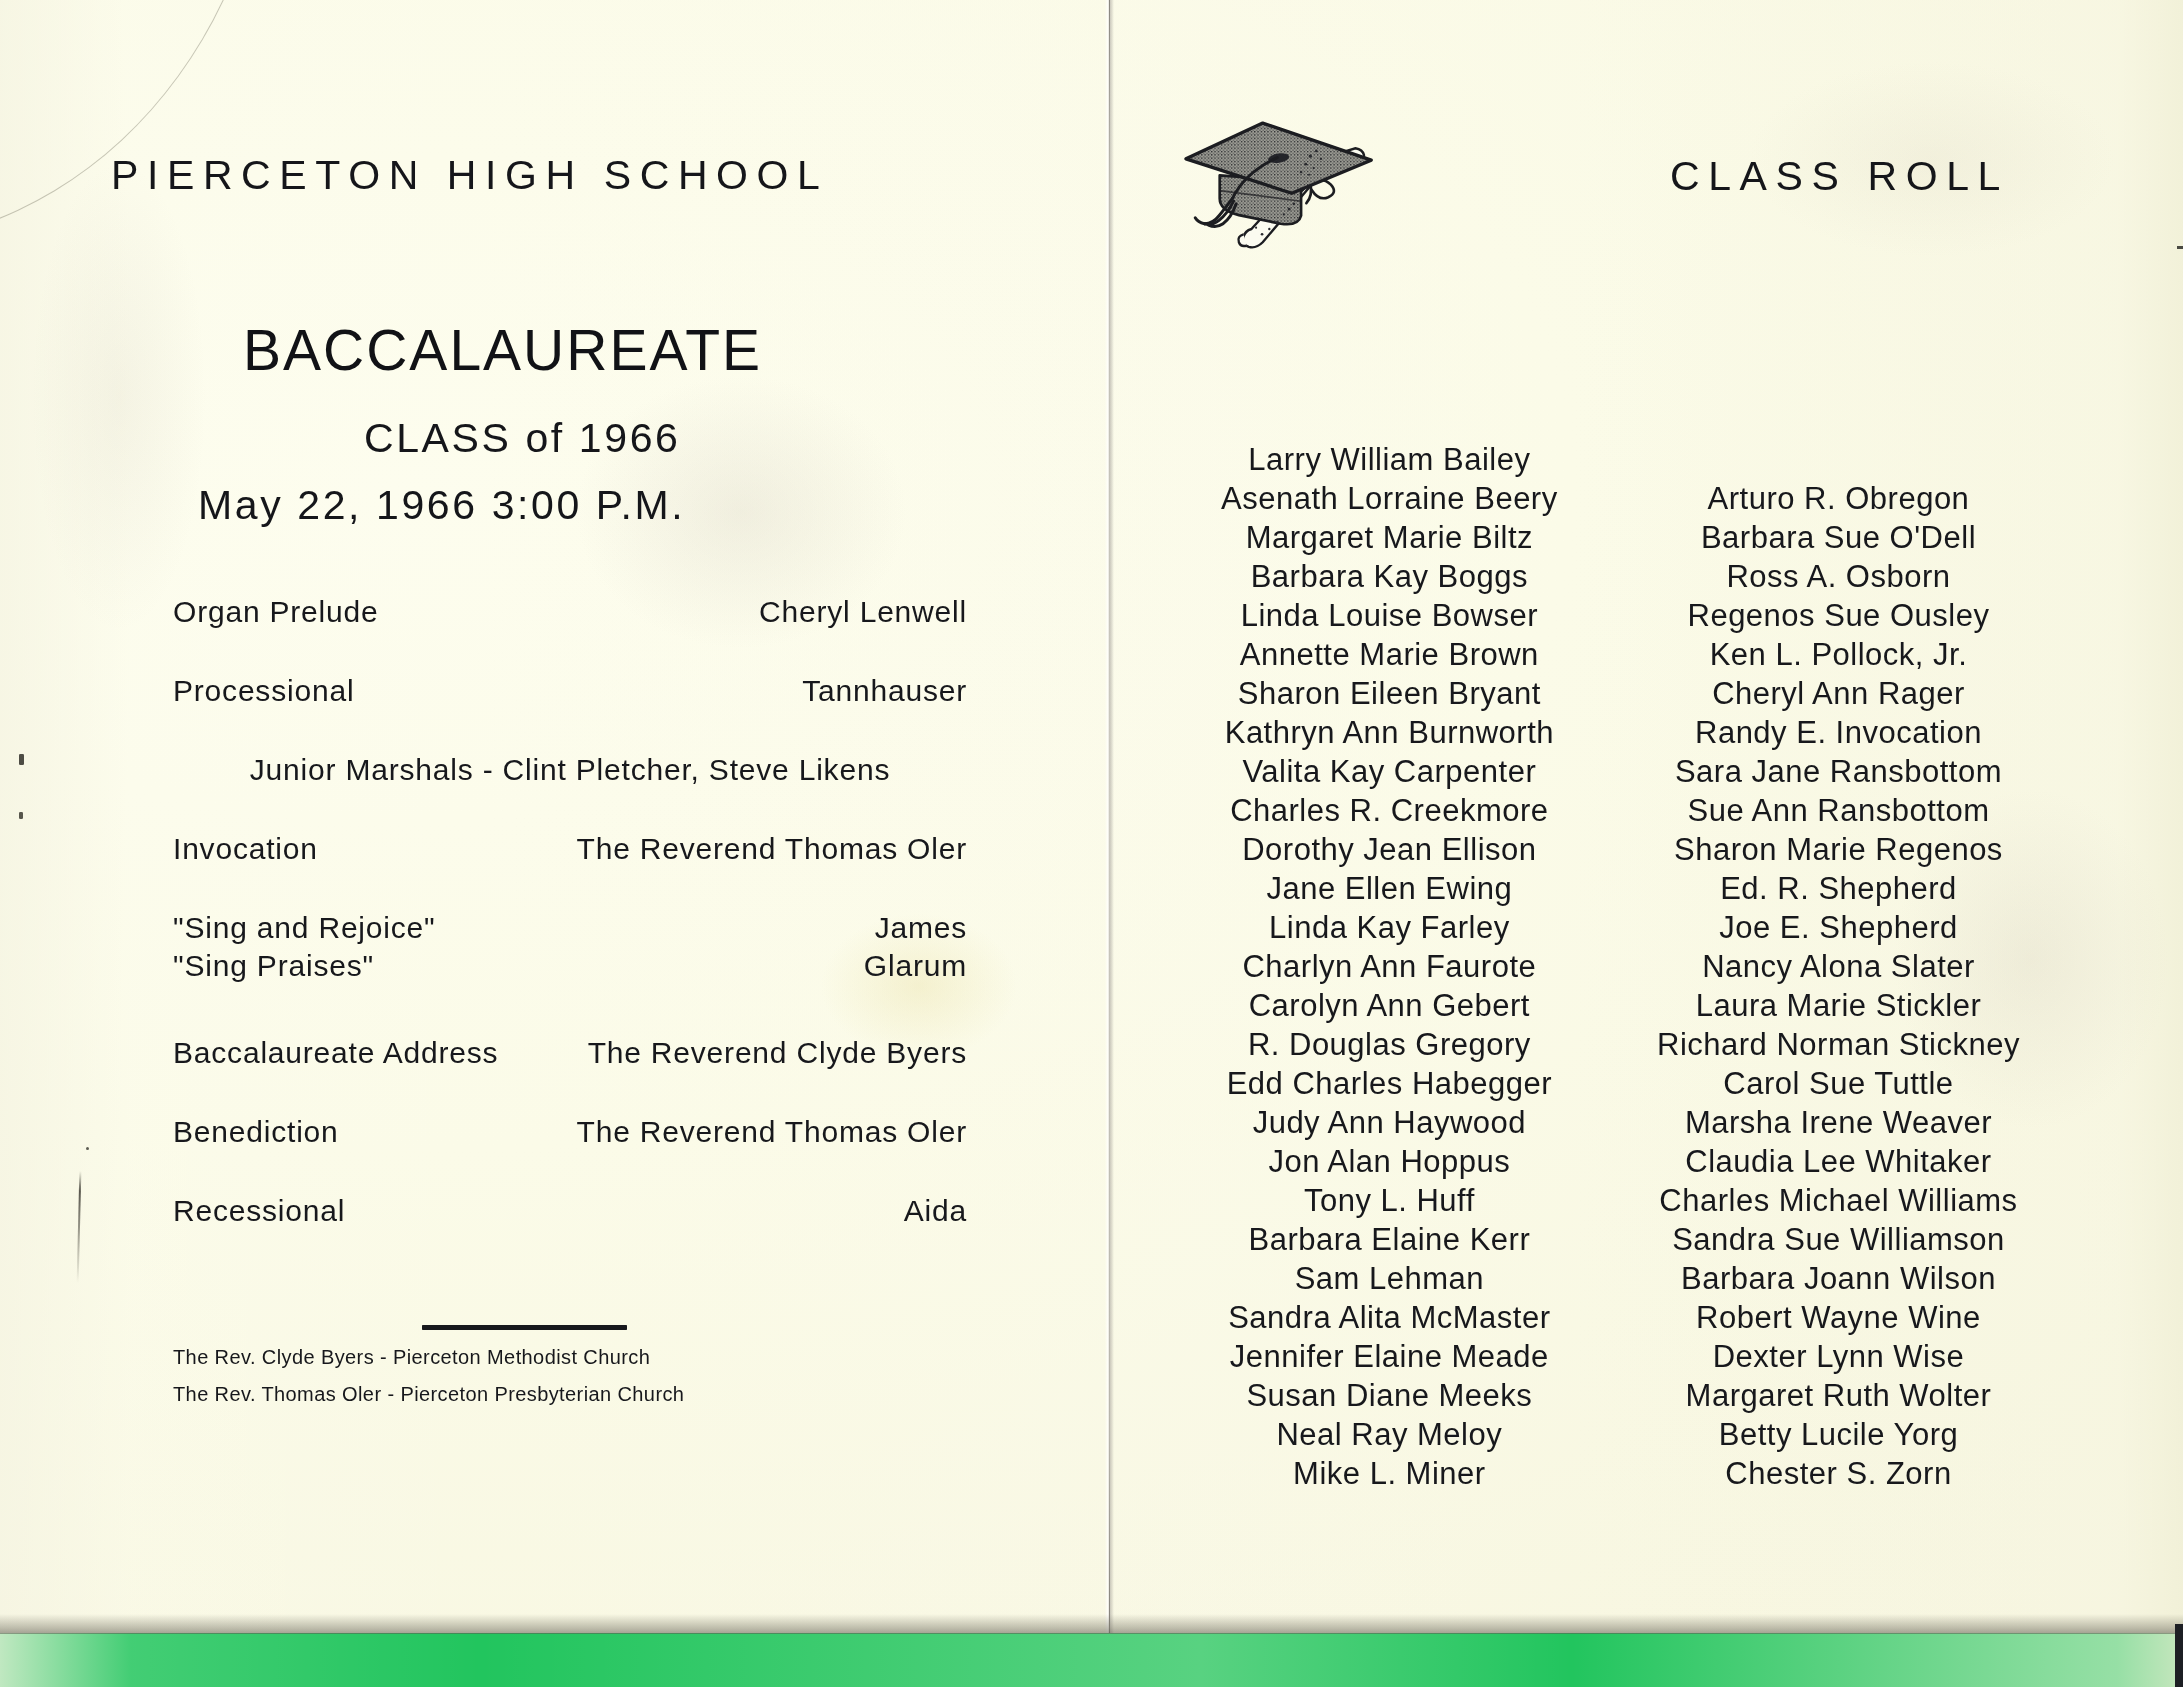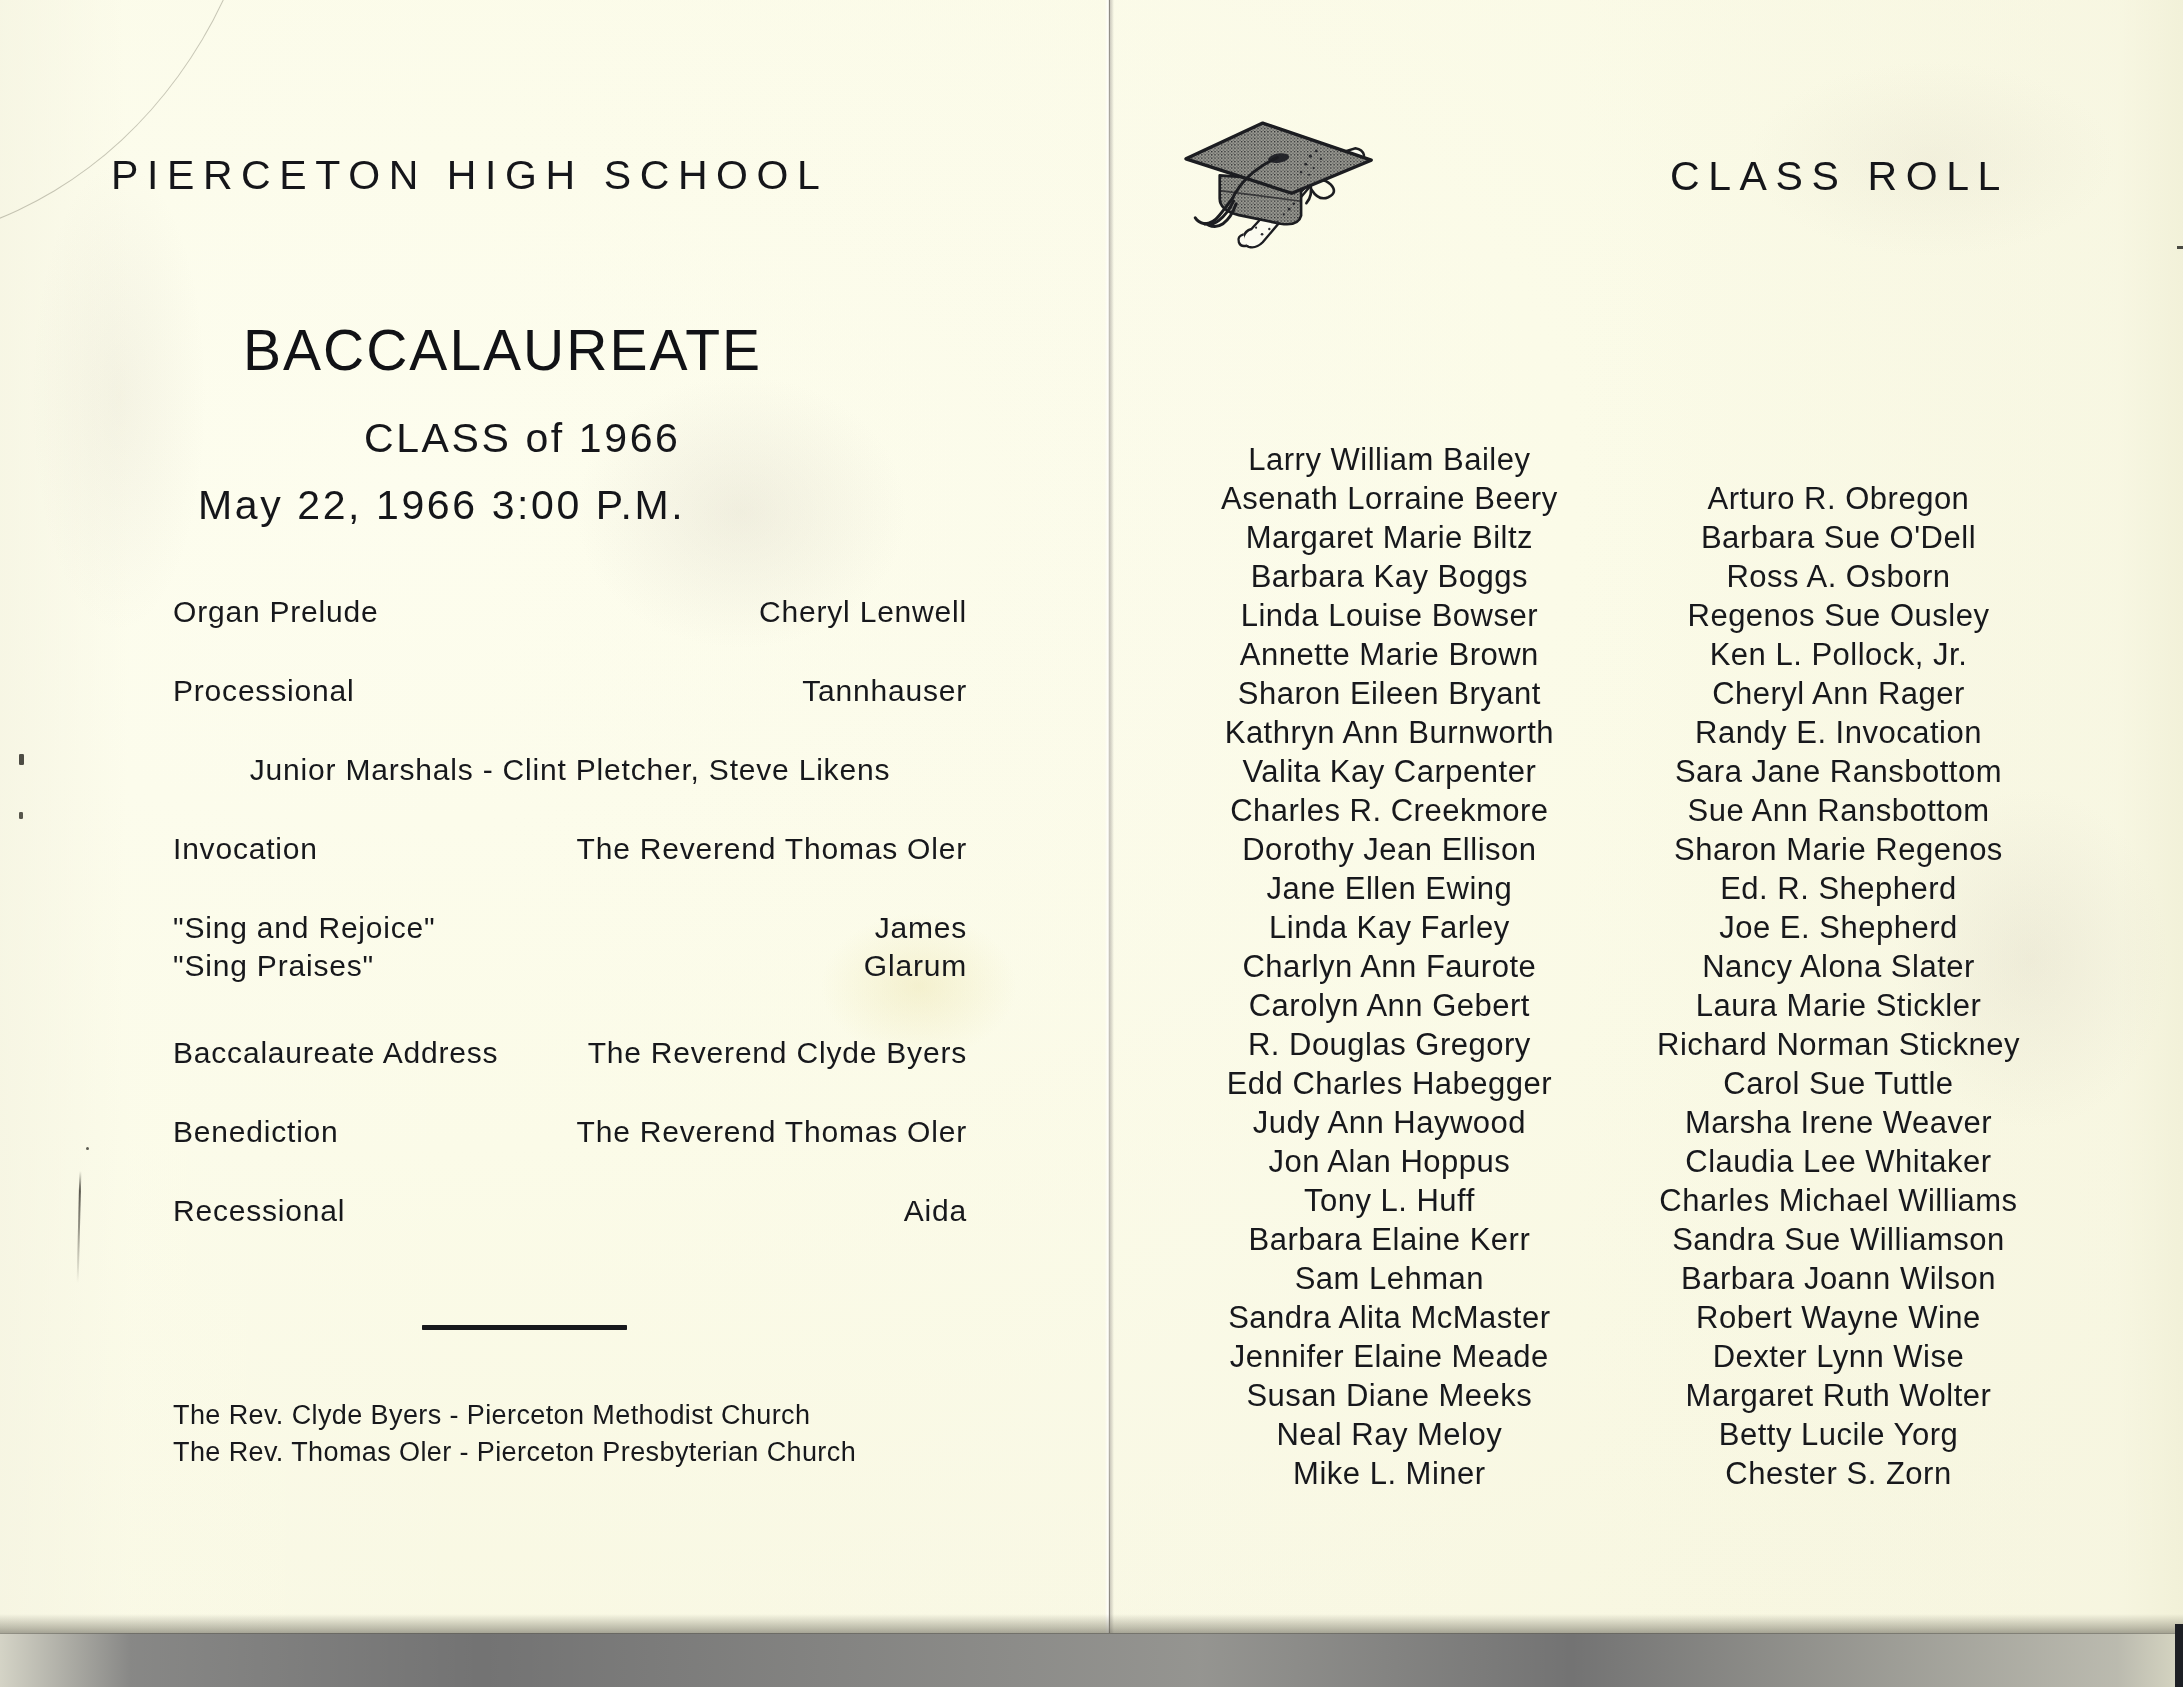--- a/index.html
+++ b/index.html
@@ -12,21 +12,21 @@
     height: 1687px;
     overflow: hidden;
     font-family: "Liberation Sans", sans-serif;
   }
 
   
   #scan {
     position: relative;
     width: 2183px;
     height: 1687px;
-    background: #737373;
+    background: #22c55e;
   }
 
   #paper {
     position: absolute;
     left: 0;
     top: 0;
     width: 2183px;
     height: 1633px;
     background:
       radial-gradient(120% 90% at 18% 30%, #fdfdee 0%, #fbfbe8 45%, #f7f6e0 100%);
@@ -252,22 +252,22 @@
     top: 1325px;
     width: 205px;
     height: 4.6px;
     background: #17181c;
     border-radius: 0.7px;
   }
 
   #footnotes {
     position: absolute;
     left: 173px;
-    top: 1397px;
-    font-size: 27px;
+    top: 1339px;
+    font-size: 20px;
     line-height: 37px;
     color: #17181c;
     white-space: nowrap;
     letter-spacing: 0.4px;
   }
 
   
   #class-roll-title {
     position: absolute;
     left: 1670px;

